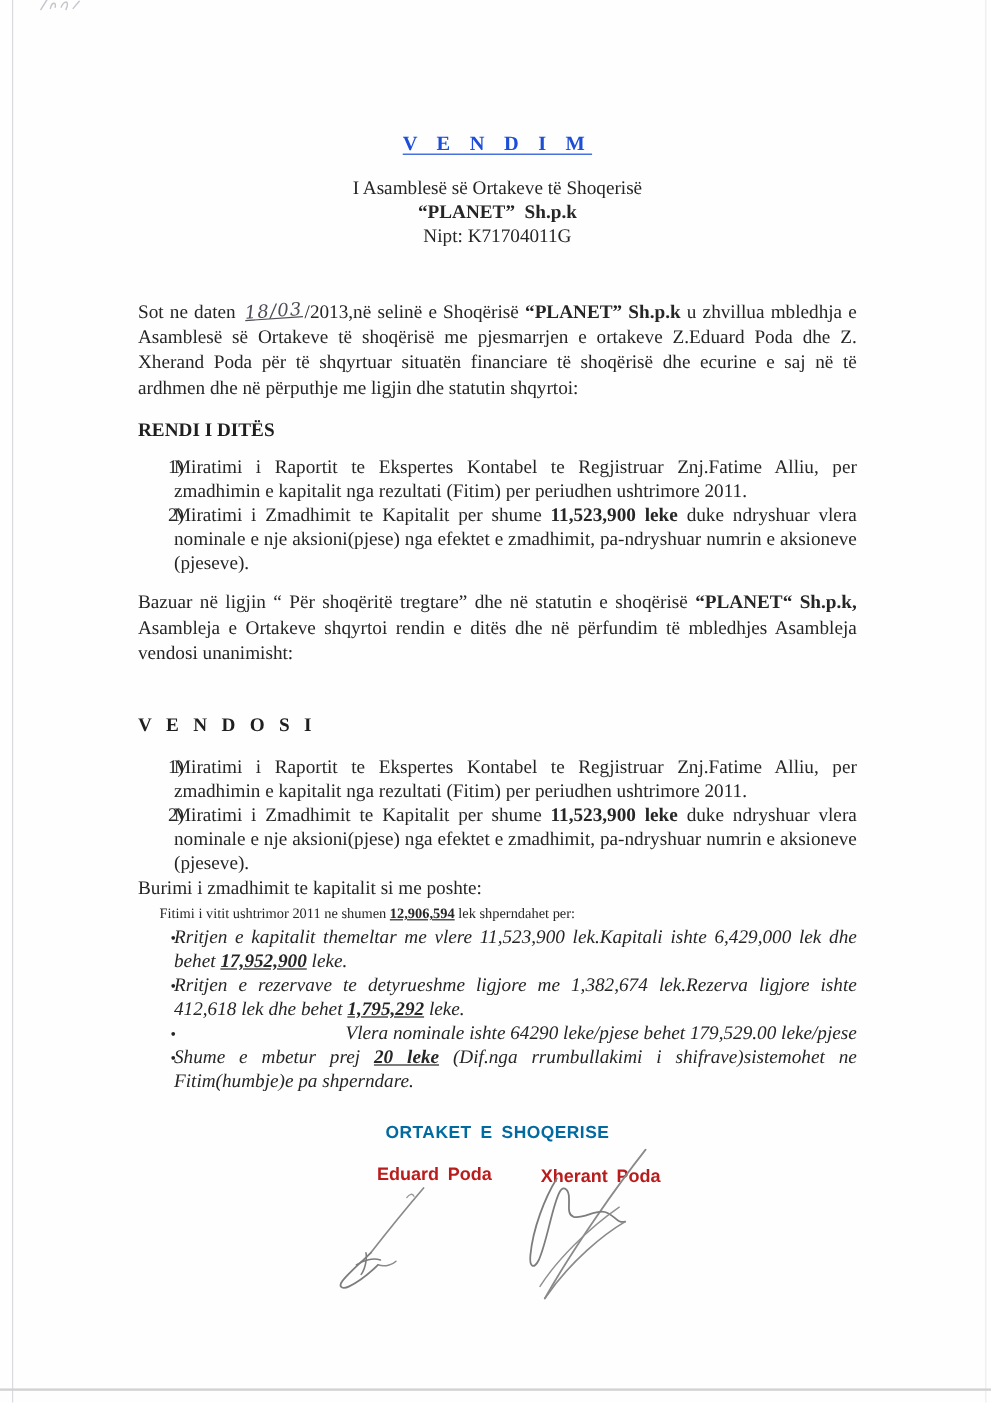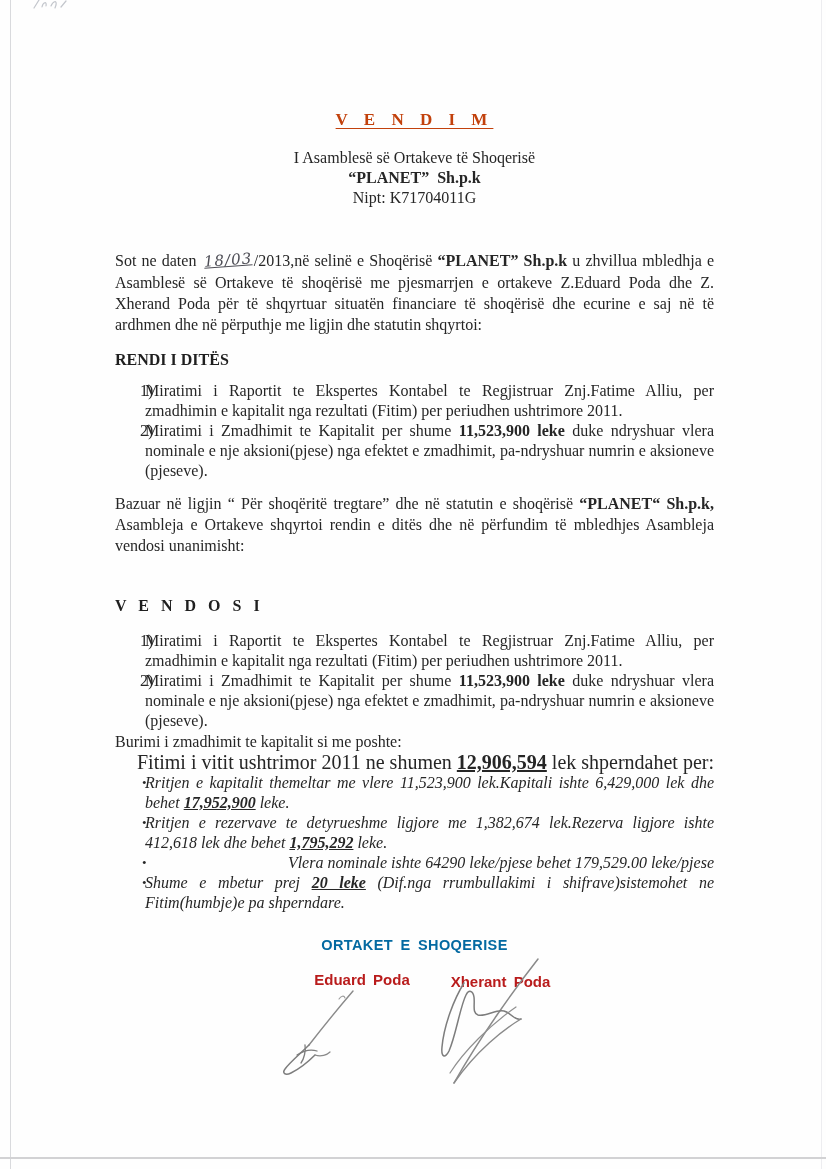--- a/index.html
+++ b/index.html
@@ -20,21 +20,21 @@
   .corner-scribble { position:absolute; left:30px; top:-2px; }
 
   .content { position: relative; padding: 0 112px 0 115px; }
 
   
   .sec-header { padding-top: 110px; text-align: center; }
   .doc-title {
     display: inline-block;
     font-size: 17px; font-weight: bold; letter-spacing: 6px;
     text-decoration: underline; text-underline-offset: 3px;
-    color: #c2410c;
+    color: #1d4ed8;
   }
   .subtitle { font-size: 16px; line-height: 20px; }
   .subtitle.first { margin-top: 18px; }
   .subtitle-company { font-size: 16px; font-weight: bold; line-height: 20px; word-spacing: 4px; }
 
   
   .para { font-size: 16px; line-height: 21px; text-align: justify; }
   .intro-para { margin-top: 42px; }
   .basis-para { margin-top: 12px; }
   b.inline-bold { font-weight: bold; }
@@ -58,21 +58,21 @@
   
   .numlist { margin-top: 12px; }
   .numlist.decision-list { margin-top: 16px; }
   .numitem { display: flex; font-size: 16px; line-height: 20px; margin: 0; }
   .numitem .num { flex: none; width: 30px; padding-left: 25px; }
   .numitem .litext { flex: 1; text-align: justify; }
 
   
   .source-block { margin-top: 0; }
   .source-line1 { font-size: 16px; line-height: 21px; }
-  .source-line2 { font-size: 20px; line-height: 21px; padding-left: 18px; text-align: right; }
+  .source-line2 { font-size: 12px; line-height: 21px; padding-left: 18px; }
   .bold-underline { font-weight: bold; text-decoration: underline; }
   .bullets { }
   .bullet-item { display: flex; font-size: 16px; line-height: 20px; font-style: italic; }
   .bullet-item .bmark { flex: none; width: 30px; padding-left: 27px; font-style: normal; font-size: 13px; }
   .bullet-item .btext { flex: 1; text-align: justify; }
   .bullet-item .btext.nojustify { text-align: right; }
 
   
   .sec-signatures {
     position: relative;

